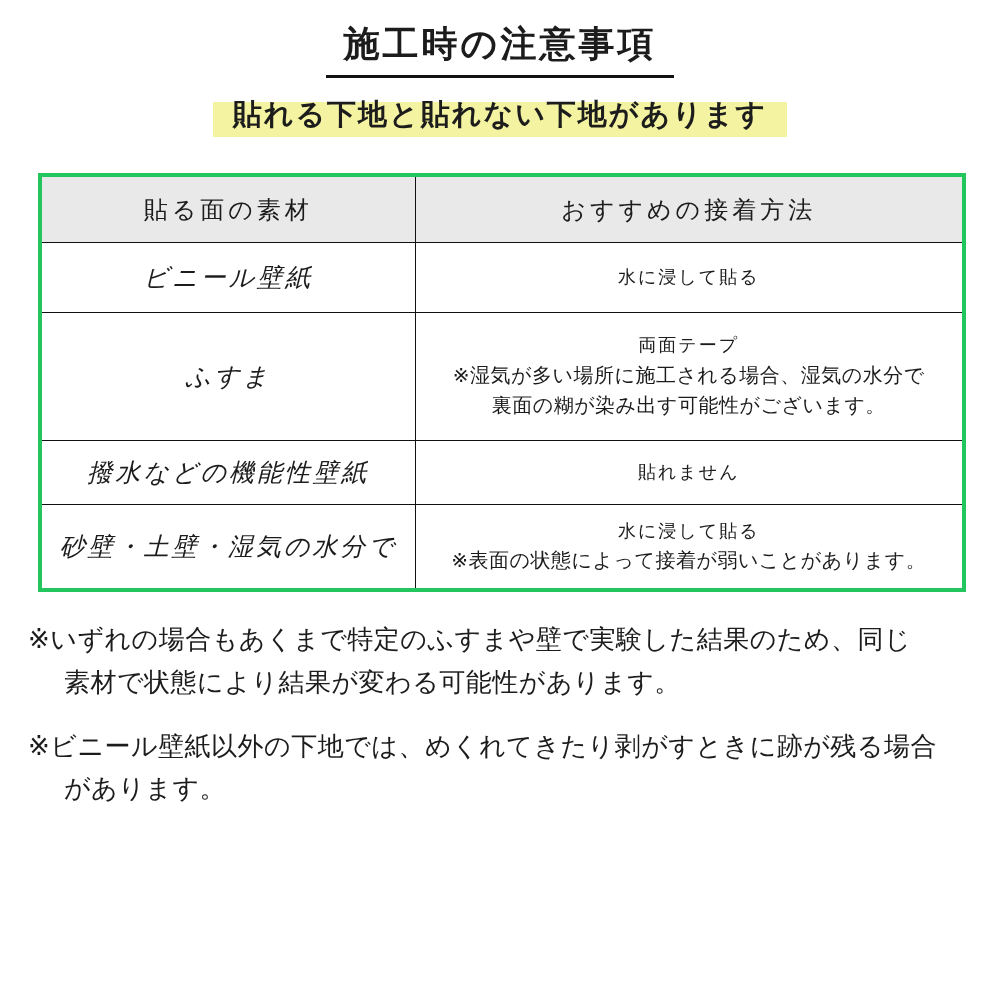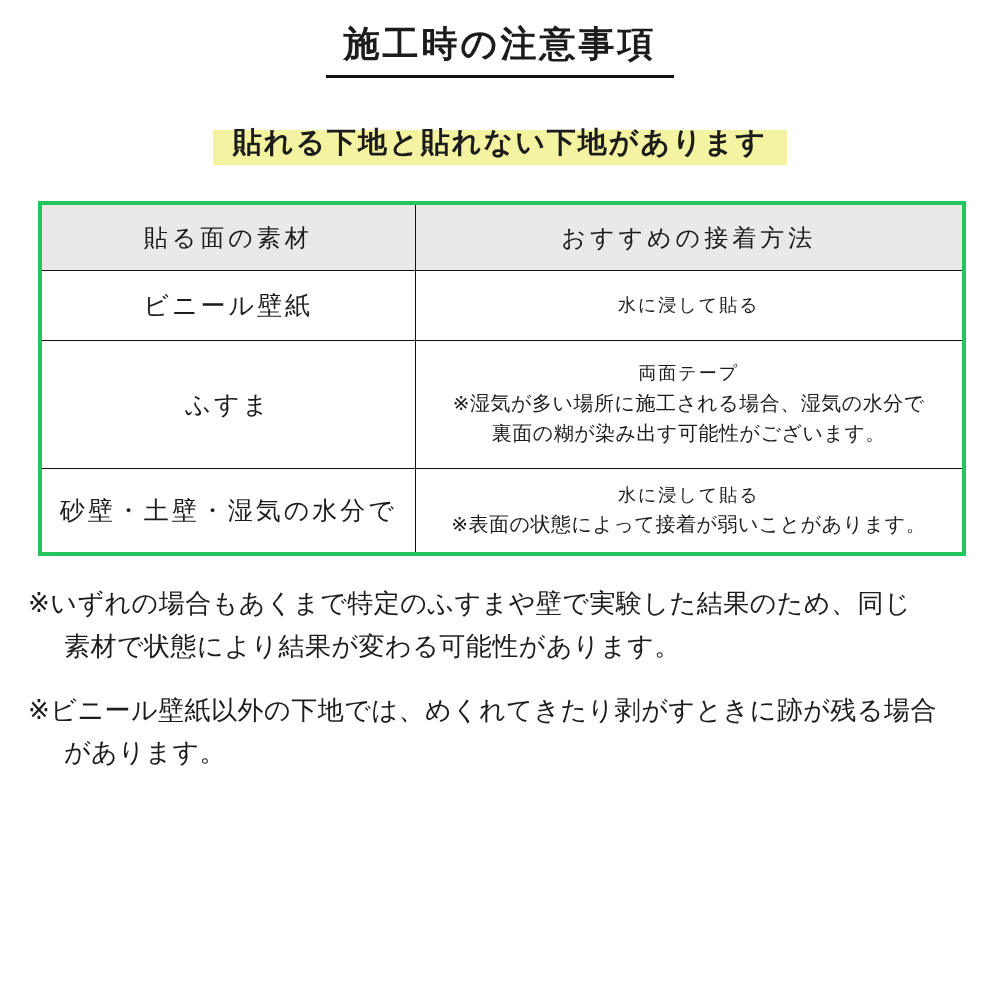--- a/index.html
+++ b/index.html
@@ -30,21 +30,21 @@
     font-weight: 700;
     letter-spacing: 3px;
     line-height: 1.2;
     padding: 0 18px 10px 18px;
     border-bottom: 3px solid #111111;
   }
 
   
   .subtitle-wrap {
     text-align: center;
-    margin-top: 44px;
+    margin-top: 16px;
   }
   .subtitle-marker {
     display: inline-block;
     font-size: 29px;
     font-weight: 700;
     letter-spacing: 2px;
     line-height: 1.25;
     padding: 2px 20px 5px 20px;
     background: linear-gradient(to bottom, transparent 18%, var(--marker, #f3f3a1) 18%);
   }
@@ -72,20 +72,21 @@
     height: 67px;
     background: var(--header-bg, #e9e9e9);
     font-size: 24px;
     font-weight: 500;
     letter-spacing: 4px;
   }
   td.material-cell {
     font-size: 25px;
     font-weight: 500;
     letter-spacing: 3px;
+    font-style: italic;
   }
   td.method-cell .method-label {
     font-size: 18px;
     font-weight: 500;
     letter-spacing: 2px;
     line-height: 1.35;
   }
   td.method-cell .method-note {
     font-size: 20px;
     font-weight: 400;
@@ -150,20 +151,27 @@
         </td>
       </tr>
       <tr class="row-2">
         <td class="material-cell">ふすま</td>
         <td class="method-cell">
           <div class="method-label">両面テープ</div>
           <div class="method-note">※湿気が多い場所に施工される場合、湿気の水分で
 裏面の糊が染み出す可能性がございます。</div>
         </td>
       </tr>
+      <tr class="row-4">
+        <td class="material-cell">撥水などの機能性壁紙</td>
+        <td class="method-cell">
+          <div class="method-label">貼れません</div>
+
+        </td>
+      </tr>
       <tr class="row-5">
         <td class="material-cell">砂壁・土壁・湿気の水分で</td>
         <td class="method-cell">
           <div class="method-label">水に浸して貼る</div>
           <div class="method-note">※表面の状態によって接着が弱いことがあります。</div>
         </td>
       </tr>
     </tbody>
   </table>
 

